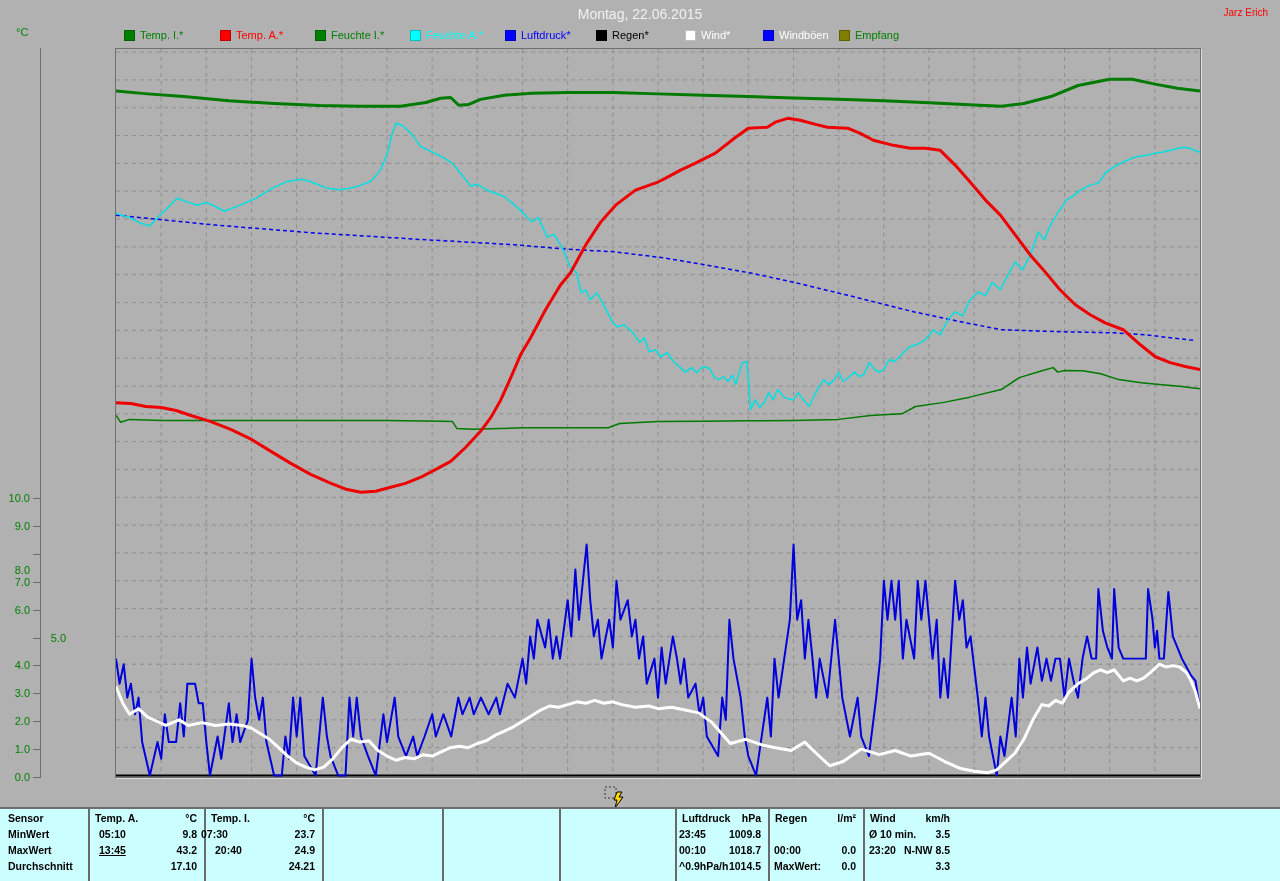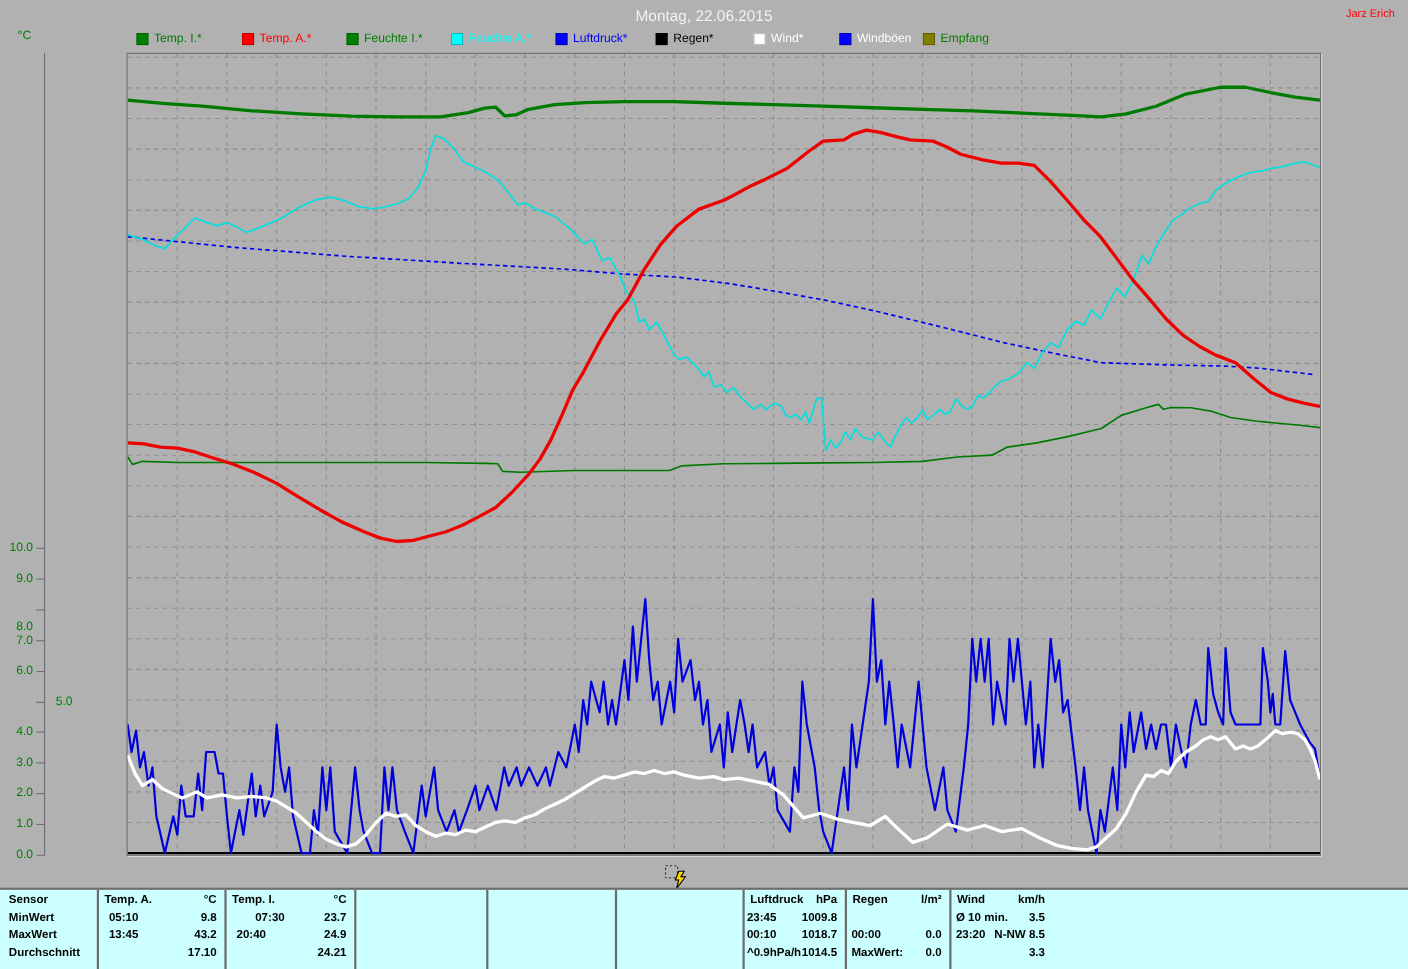--- a/index.html
+++ b/index.html
@@ -172,27 +172,27 @@
 <div id="table">
     <div class="tcell" style="left: 8px; top: 3px;">Sensor</div>
     <div class="tcell" style="left: 8px; top: 19px;">MinWert</div>
     <div class="tcell" style="left: 8px; top: 35px;">MaxWert</div>
     <div class="tcell" style="left: 8px; top: 51px;">Durchschnitt</div>
     <div class="tsep" style="left: 88px;"></div>
     <div class="tcell" style="top: 3px; left: 95px;">Temp. A.</div>
     <div class="tcell" style="top: 3px; left: 88px; width: 109px; text-align: right;">°C</div>
     <div class="tcell" style="top: 19px; left: 99px;">05:10</div>
     <div class="tcell" style="top: 19px; left: 88px; width: 109px; text-align: right;">9.8</div>
-    <div class="tcell" style="top: 35px; left: 99px;">13:45</div>
+    <div class="tcell" style="top: 35px; left: 99px; text-decoration: underline;">13:45</div>
     <div class="tcell" style="top: 35px; left: 88px; width: 109px; text-align: right;">43.2</div>
     <div class="tcell" style="top: 51px; left: 88px; width: 109px; text-align: right;">17.10</div>
     <div class="tsep" style="left: 204px;"></div>
     <div class="tcell" style="top: 3px; left: 211px;">Temp. I.</div>
     <div class="tcell" style="top: 3px; left: 204px; width: 111px; text-align: right;">°C</div>
-    <div class="tcell" style="top: 19px; left: 232px;">07:30</div>
+    <div class="tcell" style="top: 19px; left: 201px;">07:30</div>
     <div class="tcell" style="top: 19px; left: 204px; width: 111px; text-align: right;">23.7</div>
     <div class="tcell" style="top: 35px; left: 215px;">20:40</div>
     <div class="tcell" style="top: 35px; left: 204px; width: 111px; text-align: right;">24.9</div>
     <div class="tcell" style="top: 51px; left: 204px; width: 111px; text-align: right;">24.21</div>
     <div class="tsep" style="left: 322px;"></div>
     <div class="tsep" style="left: 442px;"></div>
     <div class="tsep" style="left: 559px;"></div>
     <div class="tsep" style="left: 675px;"></div>
     <div class="tcell" style="top: 3px; left: 682px;">Luftdruck</div>
     <div class="tcell" style="top: 3px; left: 675px; width: 86px; text-align: right;">hPa</div>

